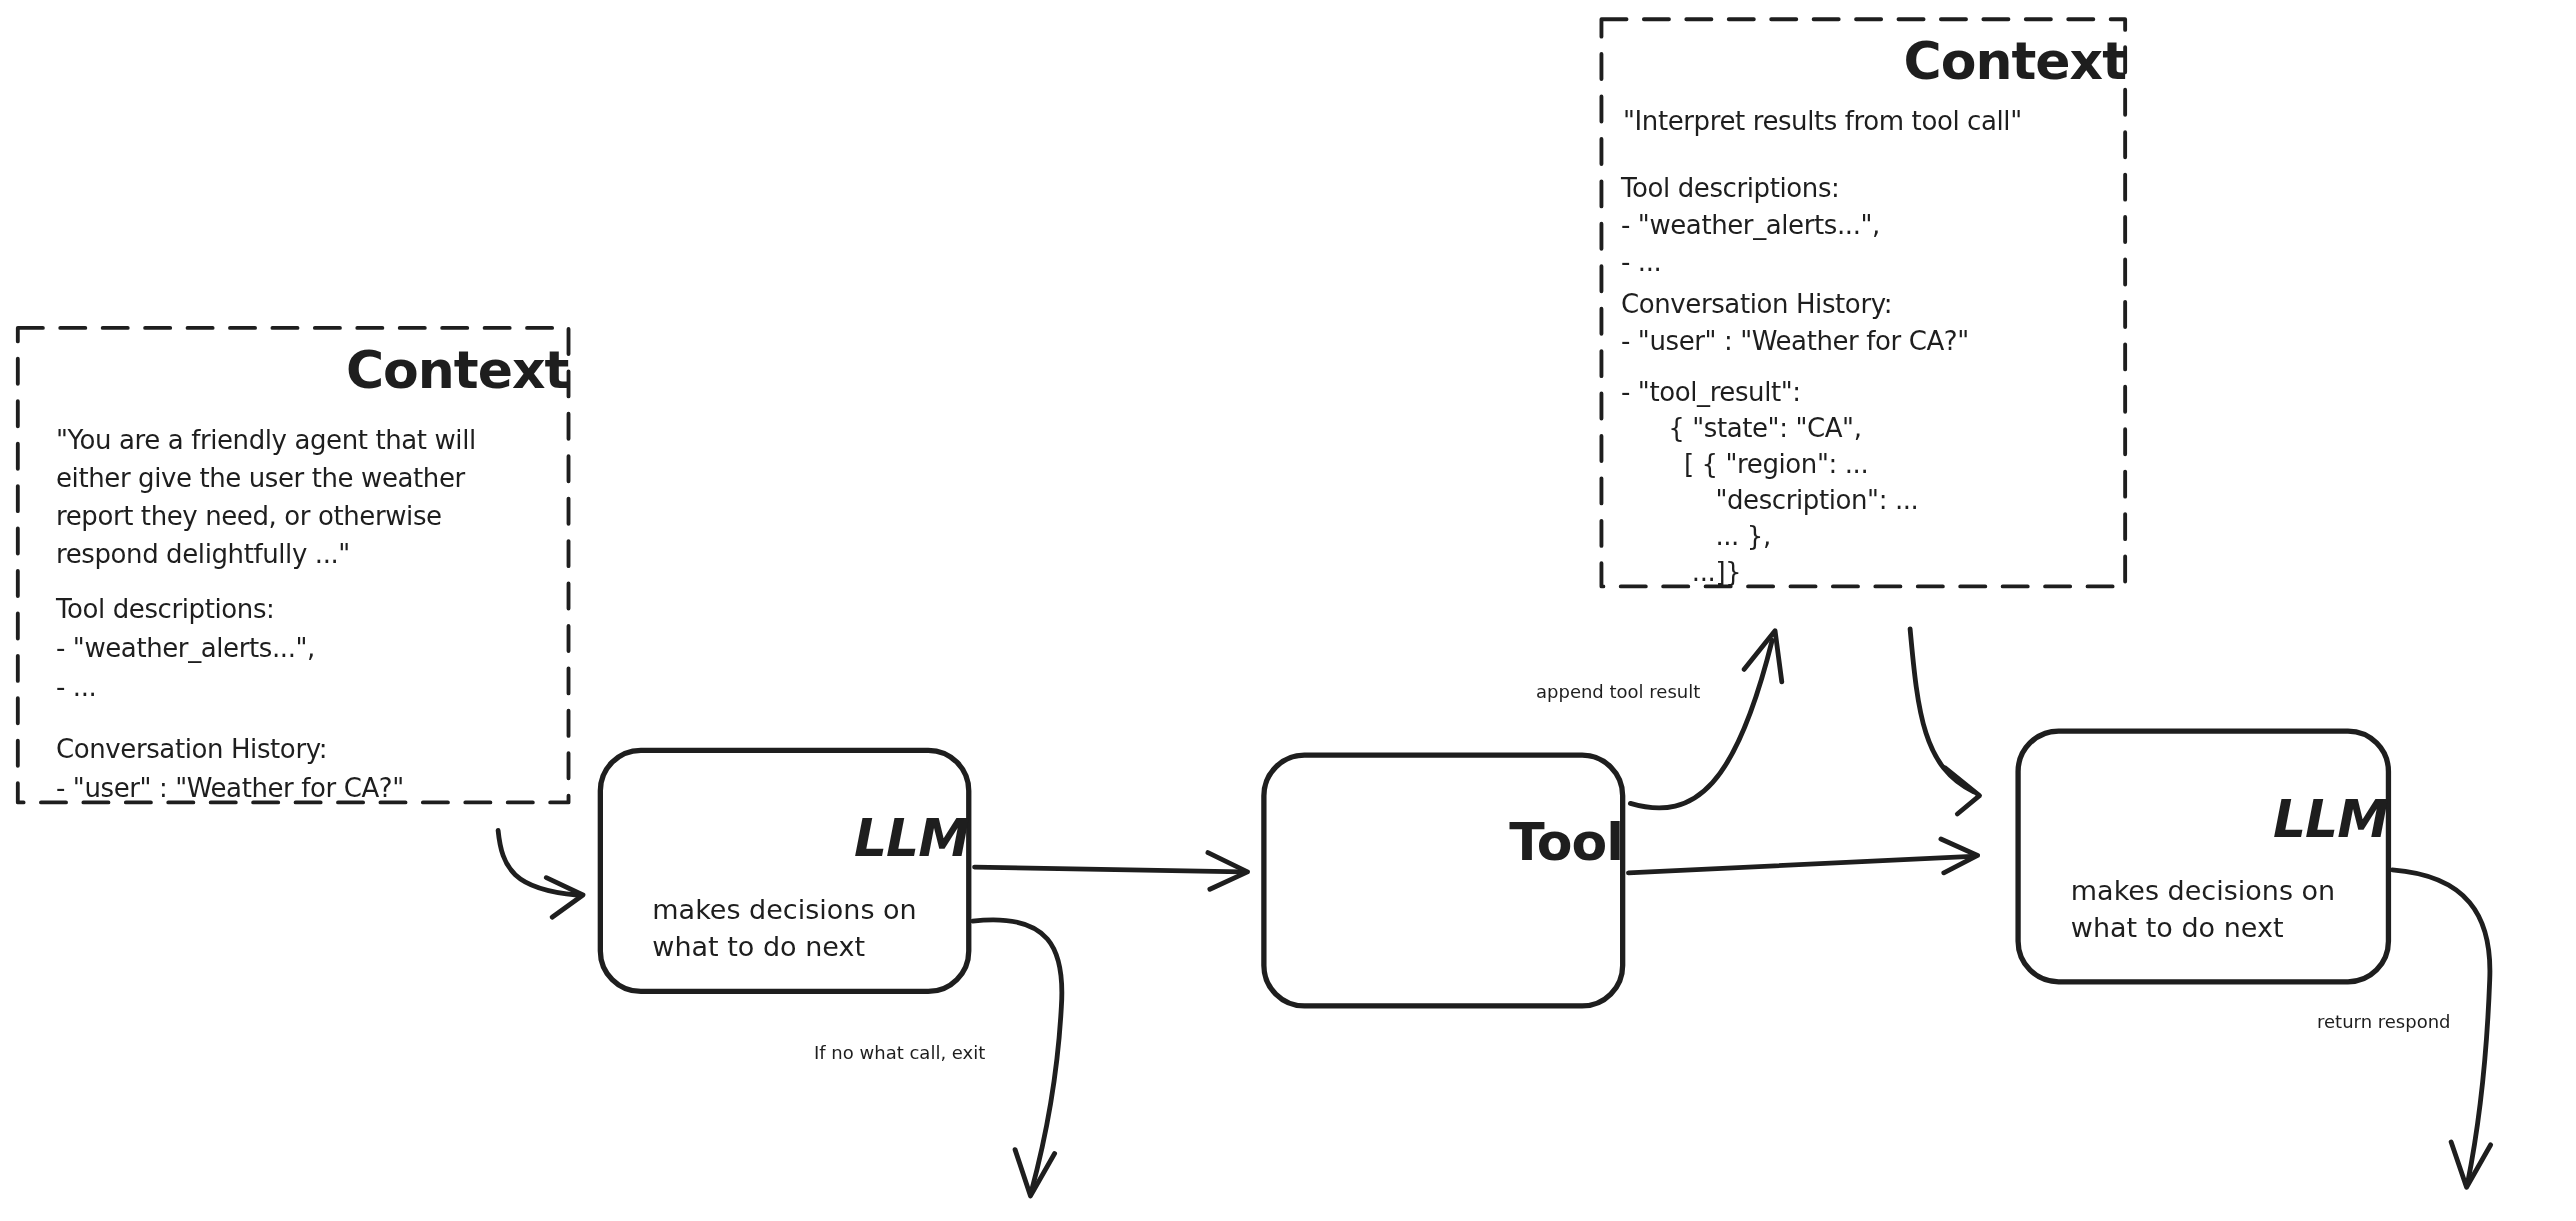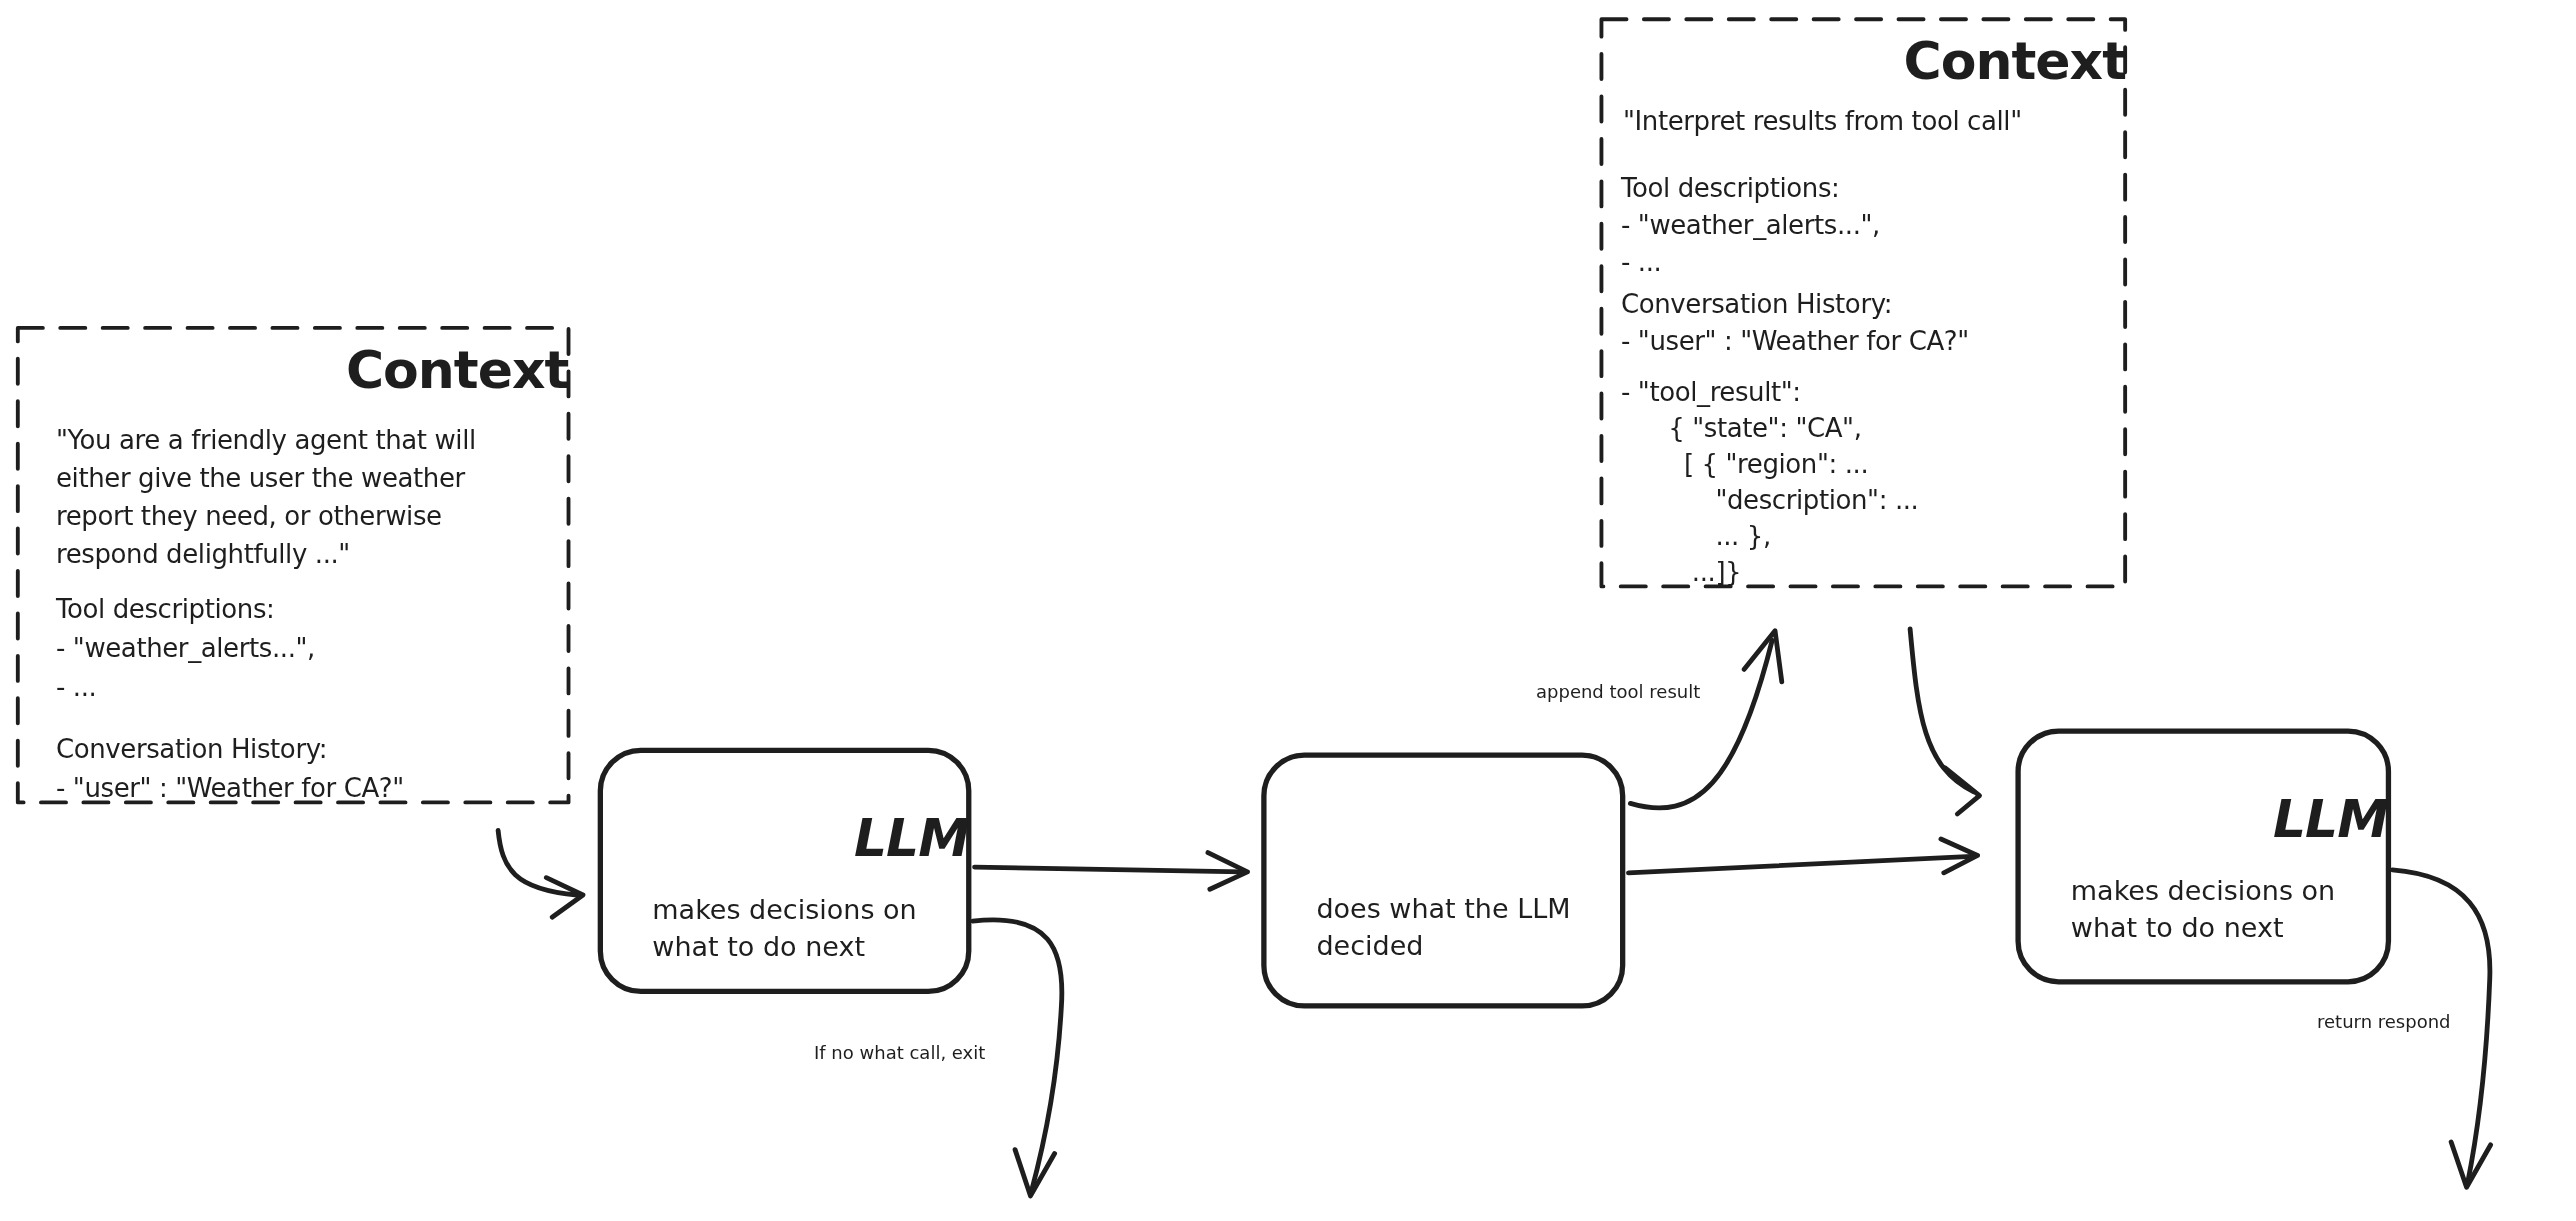--- a/index.html
+++ b/index.html
@@ -136,24 +136,21 @@
             "description": ...
             ... },
          ...]}</div>
 
   <div class="box-title node-title italic" style="left:600px; top:808px; width:369px;">LLM</div>
   <div class="node-desc" style="left:600px; top:891px; width:369px;">
     <span>makes decisions on
 what to do next</span>
   </div>
 
-  <div class="node-desc" style="left:1264px; top:890px; width:359px;">
-    <span>does what the LLM
-decided</span>
-  </div>
+  <div class="box-title node-title" style="left:1264px; top:812px; width:359px;">Tool</div>
 
   <div class="box-title node-title italic" style="left:2018px; top:789px; width:370px;">LLM</div>
   <div class="node-desc" style="left:2018px; top:872px; width:370px;">
     <span>makes decisions on
 what to do next</span>
   </div>
 
   <div class="arrow-label" style="left:1536px; top:681px;">append tool result</div>
   <div class="arrow-label" style="left:814px; top:1042px;">If no what call, exit</div>
   <div class="arrow-label" style="left:2317px; top:1011px;">return respond</div>

